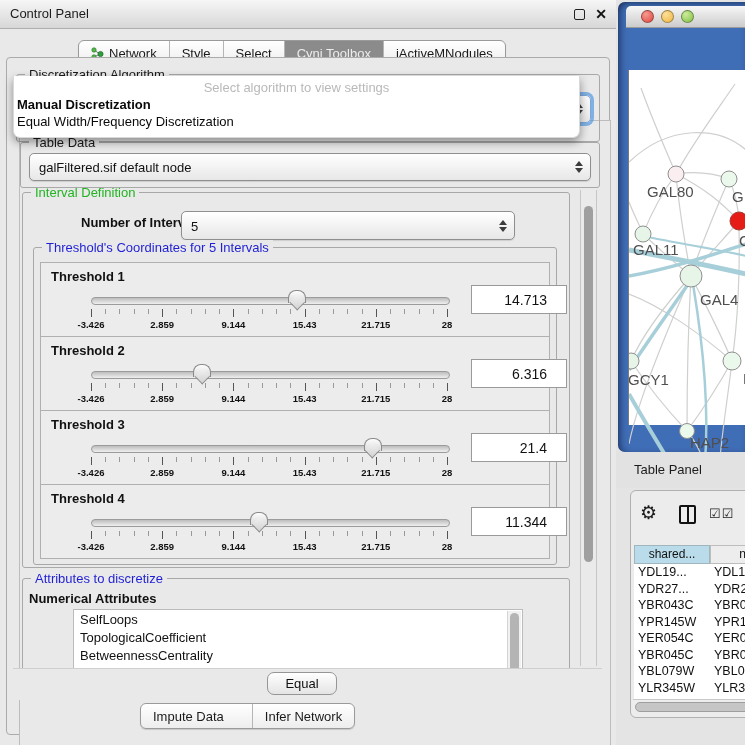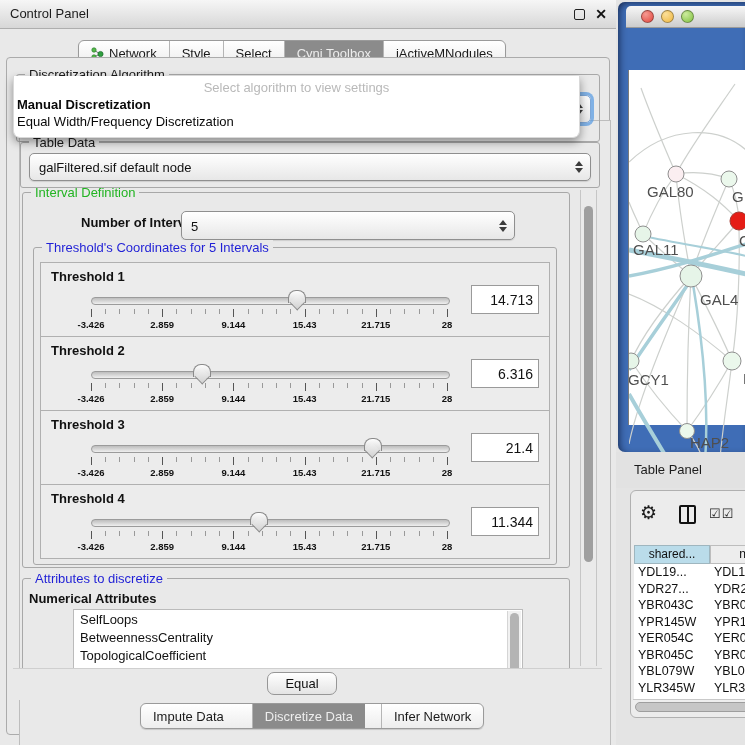--- a/index.html
+++ b/index.html
@@ -64,21 +64,21 @@
   .thr-label{position:absolute;left:10px;top:6px;font-size:13px;font-weight:bold;color:#111;}
   .sl-track{position:absolute;left:50px;top:34px;width:357px;height:6px;border:1px solid #9b9b9b;border-radius:4px;
     background:linear-gradient(#bdbdbd,#efefef);}
   .sl-thumb{position:absolute;top:27px;width:16px;height:12px;background:linear-gradient(#fdfdfd,#d9d9d9);
     border:1px solid #8a8a8a;border-bottom:none;border-radius:8px 8px 0 0;cursor:pointer;}
   .sl-thumb::after{content:"";position:absolute;left:2.2px;top:6.2px;width:9.5px;height:9.5px;
     background:linear-gradient(135deg,#f2f2f2,#d2d2d2);border:1px solid #8a8a8a;border-top:none;border-left:none;transform:rotate(45deg);}
   .tick{position:absolute;width:1px;background:#8d8d8d;}
   .tick-label{position:absolute;top:56px;font-size:9.5px;font-weight:bold;color:#111;transform:translateX(-50%);white-space:nowrap;}
   .thr-value{position:absolute;left:430px;top:22px;width:56px;height:27px;border:1px solid #9a9a9a;background:#ffffff;
-    font-family:"Liberation Sans",sans-serif;font-size:14px;color:#111;text-align:right;padding:0 5px;box-sizing:content-box;}
+    font-family:"Liberation Sans",sans-serif;font-size:14px;color:#111;text-align:right;padding:0 19px;box-sizing:content-box;}
 
   #attr-group{left:8px;top:390px;width:546px;height:120px;background:#e9e9e9;}
   #attr-heading{position:absolute;left:6px;top:12px;font-size:13px;font-weight:bold;color:#111;}
   #attr-list{position:absolute;left:50px;top:30px;width:448px;height:120px;background:#ffffff;border:1px solid #bbbbbb;}
   .attr-item{font-size:13px;color:#111;padding:2px 0 1px 6px;white-space:nowrap;cursor:default;}
   #attr-list-scrollbar{position:absolute;right:1px;top:1px;width:13px;height:118px;background:#f1f1f1;border-left:1px solid #d5d5d5;}
   #attr-list-scrollbar .thumb{position:absolute;left:1.5px;top:2px;width:9px;height:112px;background:#b4b4b4;border-radius:5px;}
 
   #main-scrollbar{position:absolute;left:580px;top:190px;width:15px;height:476px;background:#eaeaea;
     border-left:1px solid #c6c6c6;border-right:1px solid #c6c6c6;}
@@ -360,45 +360,42 @@
             </div>
         </div>
       </div>
 
       <div class="group" id="attr-group">
         <span class="group-title gt-blue">Attributes to discretize</span>
         <span id="attr-heading">Numerical Attributes</span>
         <div id="attr-list">
           <div id="attr-items">
               <div class="attr-item">SelfLoops</div>
+              <div class="attr-item">TopologicalCoefficient</div>
               <div class="attr-item">BetweennessCentrality</div>
-              <div class="attr-item">TopologicalCoefficient</div>
             </div>
           <div id="attr-list-scrollbar">
               <div class="thumb"></div>
             </div>
         </div>
       </div>
 
     </div>
 
     <div id="main-scrollbar">
       <div class="thumb"></div>
     </div>
 
     <div id="apply-row">
       <button id="apply-btn">Equal</button>
     </div>
 
     <div class="tabs" id="bottom-tabs">
         <div class="tab">
           <span>Impute Data</span>
-        </div>
-        <div class="tab active">
-          <span>Discretize Data</span>
         </div>
         <div class="tab">
           <span>Infer Network</span>
         </div>
       </div>
   </div>
 
   <div id="right-area">
 
     <div id="net-window">

